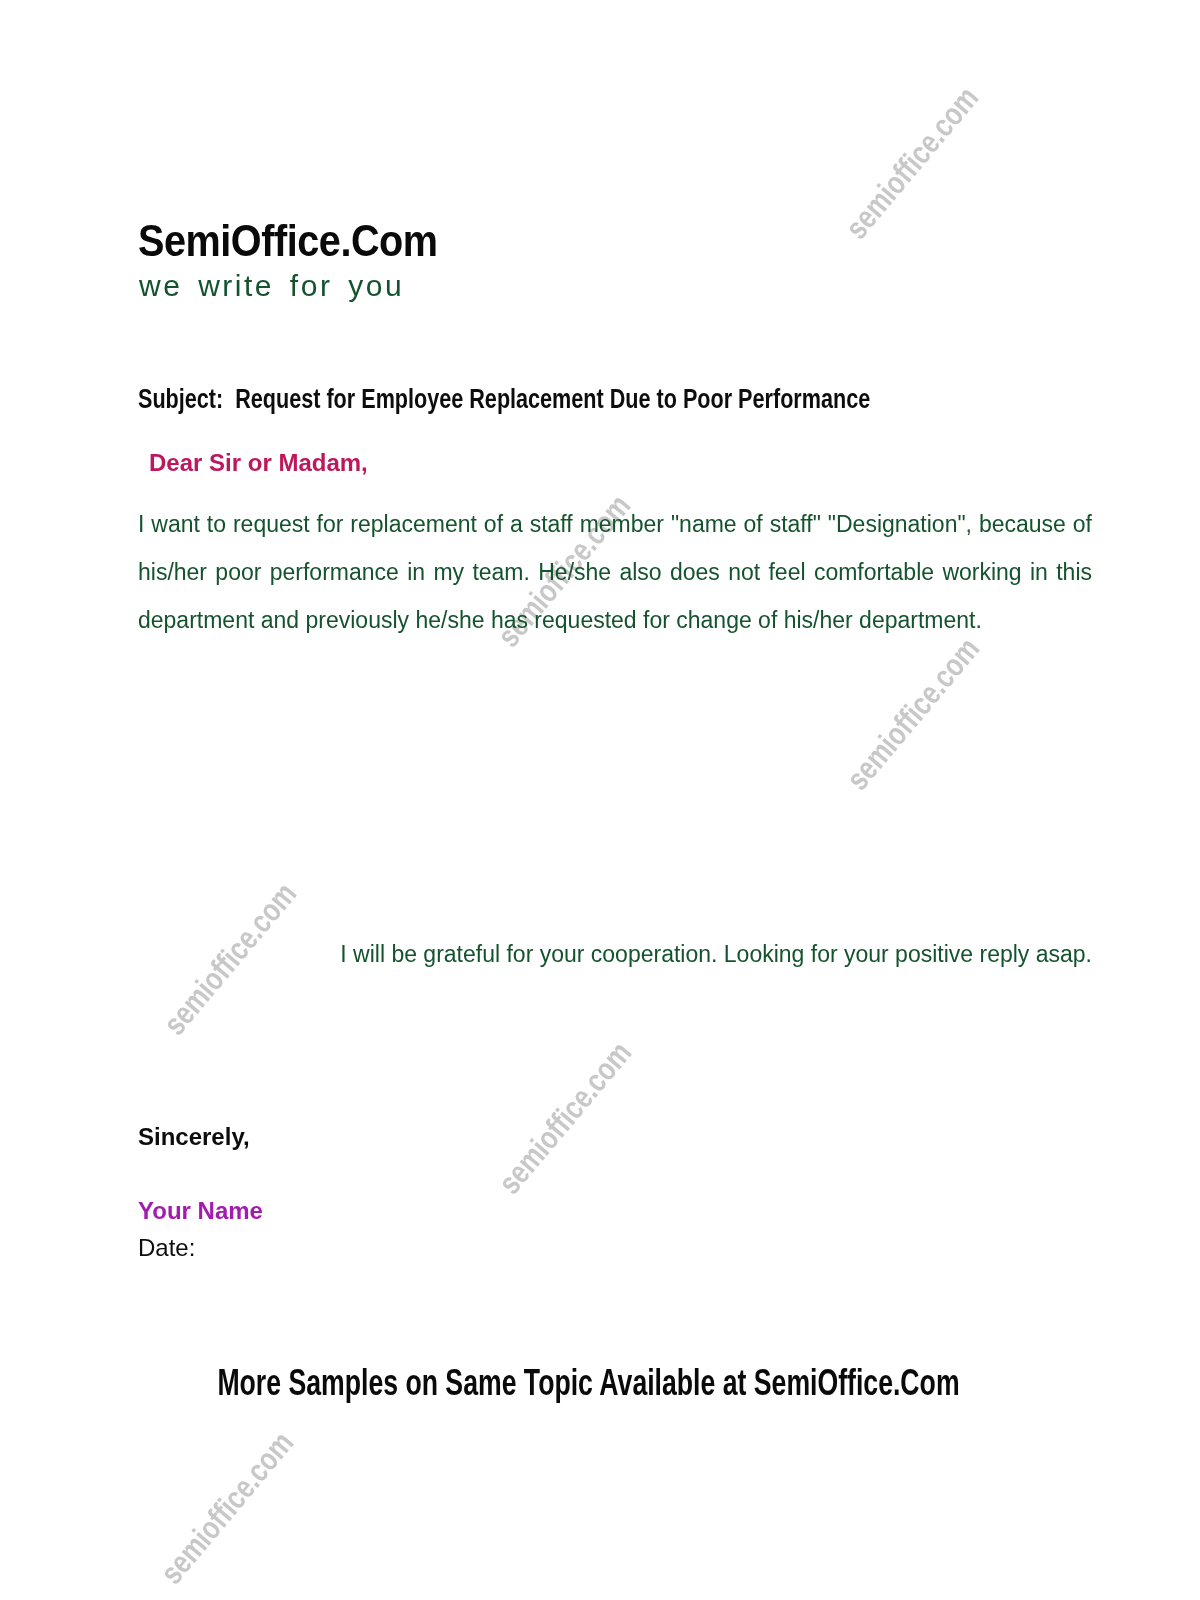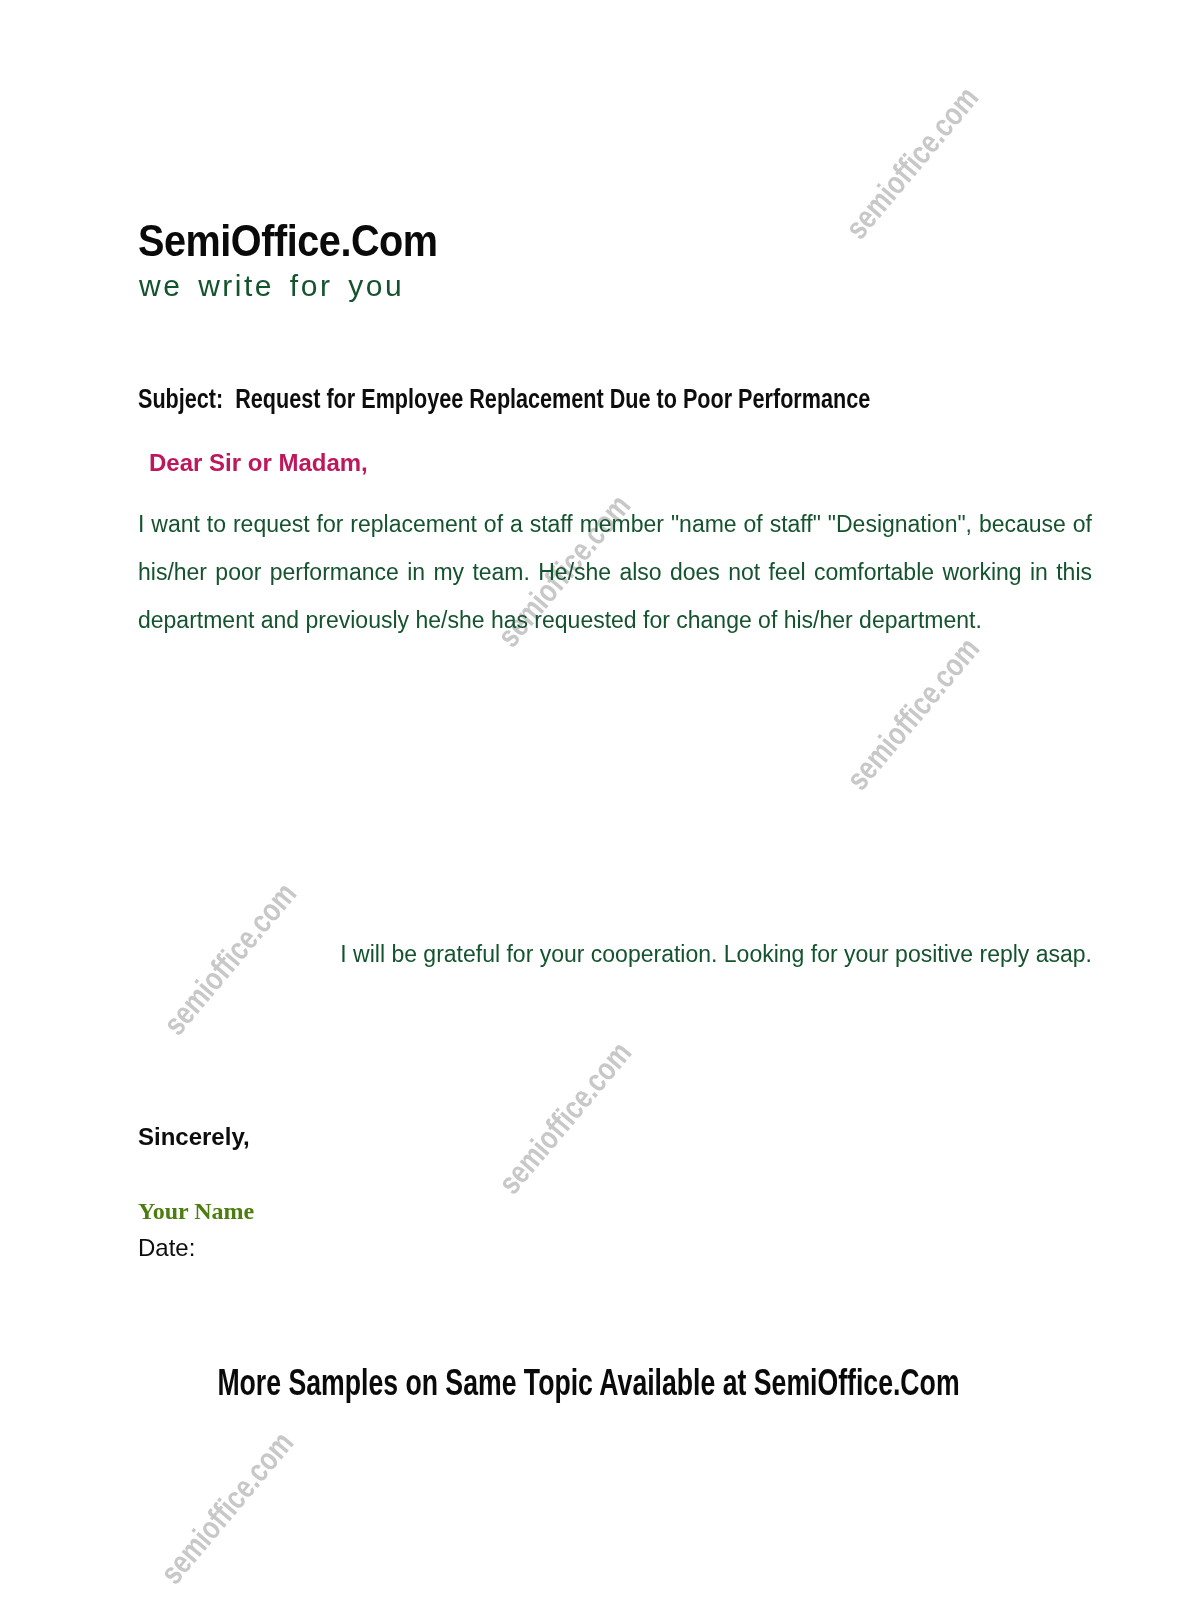--- a/index.html
+++ b/index.html
@@ -57,21 +57,21 @@
     left: 138px; width: 954px;
     font-size: 23px; line-height: 48px;
     color: #14532d;
     text-align: justify;
   }
   .p1 { top: 500px; }
   .p2 { top: 741px; }
   .p3 { top: 930px; text-align: right; }
 
   .closing  { left: 138px; top: 1123px; font-size: 24px; font-weight: bold; color: #0d0d0d; line-height: 1.2; text-align: center; }
-  .sig-name { left: 138px; top: 1197px; font-size: 24px; font-weight: bold; color: #4d7c0f; line-height: 1.2; font-family: Liberation Serif, serif; }
+  .sig-name { left: 138px; top: 1197px; font-size: 24px; font-weight: bold; color: #a21caf; line-height: 1.2; }
   .sig-date { left: 138px; top: 1234px; font-size: 24px; font-weight: normal; color: #0d0d0d; line-height: 1.2; }
 
   .footer-wrap {
     position: absolute; left: 0; width: 1160px;
     text-align: center; z-index: 2; padding-left: 8px;
   }
   .fw1 { top: 1363px; }
   .fw2 { top: 1420px; }
   .fw3 { top: 1459px; }
   .fl1 {

